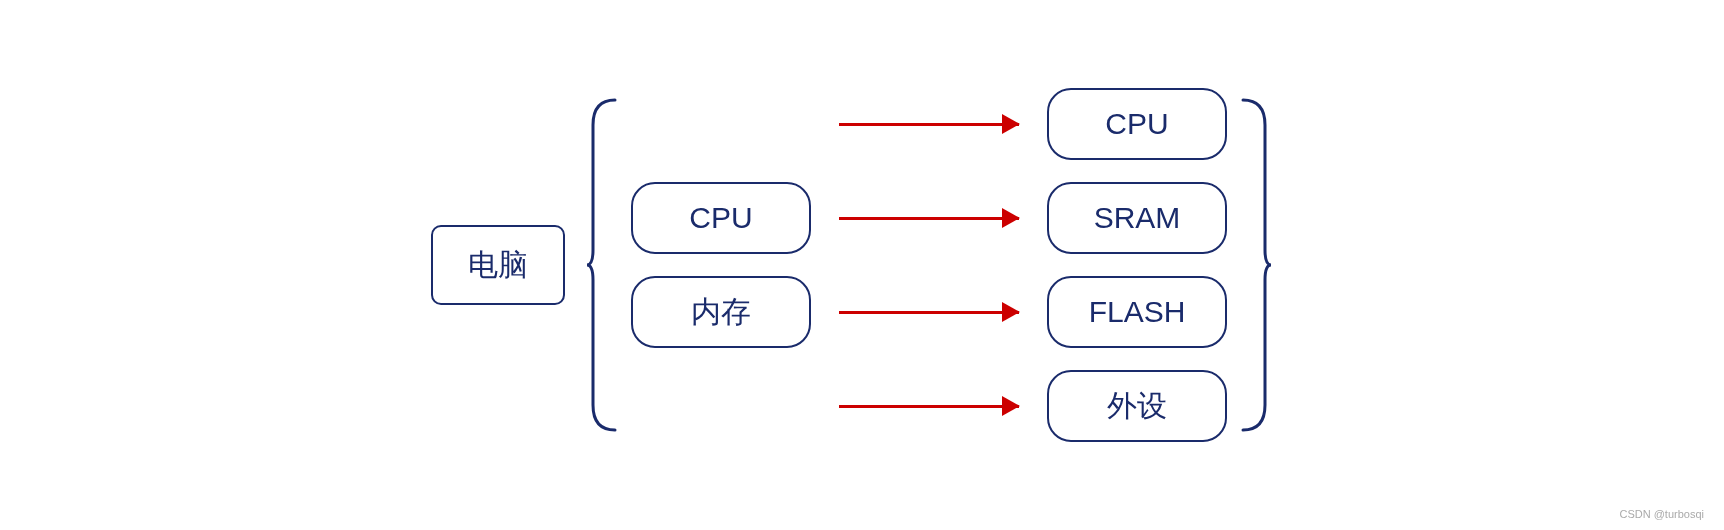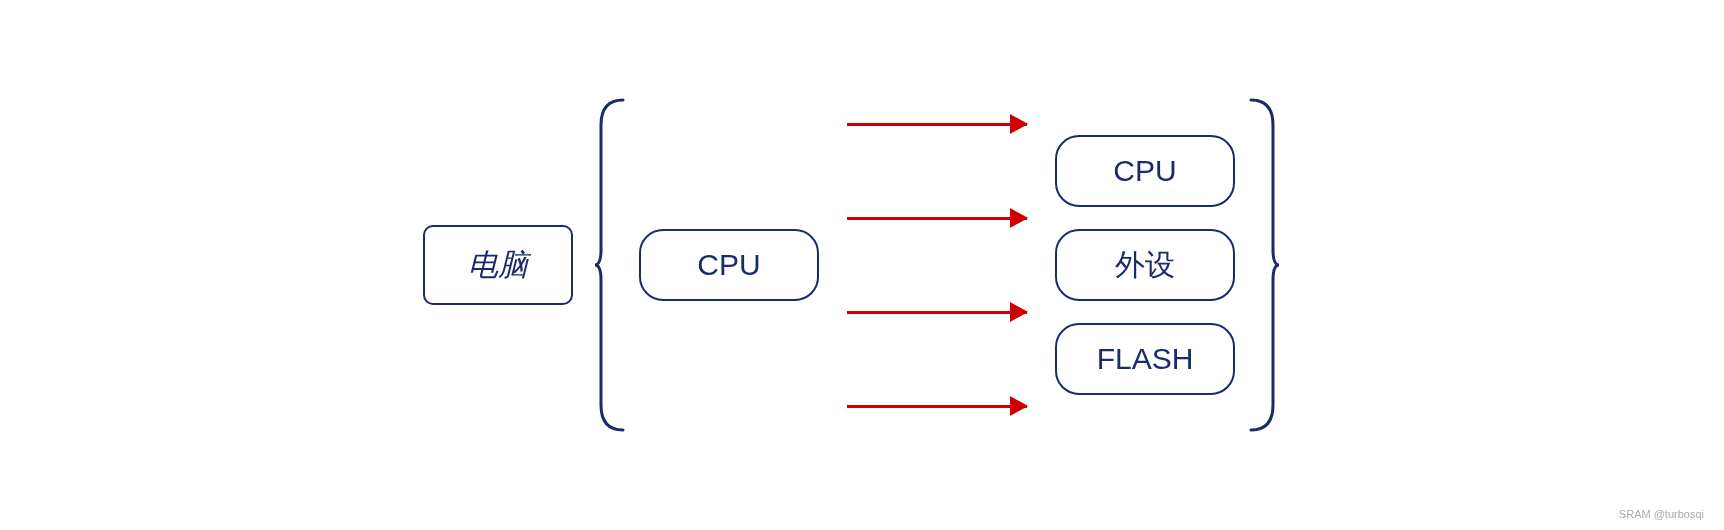--- a/index.html
+++ b/index.html
@@ -28,23 +28,22 @@
       display: flex;
       align-items: center;
       justify-content: center;
       font-size: 30px;
       font-weight: 500;
       color: #1a2b6b;
       background: #fff;
     }
 
     .box-single {
-      width: 150px;
+      width: 134px;
       height: 80px;
-      font-style: italic;
     }
 
     .box-item {
       width: 180px;
       height: 72px;
       font-size: 30px;
       border-radius: 24px;
     }
 
     
@@ -137,20 +136,23 @@
   <div class="brace-left">
     <svg class="brace" viewBox="0 0 36 340" fill="none" xmlns="http://www.w3.org/2000/svg">
       <path d="M30 5 Q8 5 8 30 L8 155 Q8 170 2 170 Q8 170 8 185 L8 310 Q8 335 30 335" stroke="#1a2b6b" stroke-width="3" fill="none" stroke-linecap="round"></path>
     </svg>
   </div>
 
   <div class="left-group">
     <div class="box box-item">
       <span>CPU</span>
     </div>
+    <div class="box box-item">
+      <span>内存</span>
+    </div>
   </div>
 
   <div class="arrows-col">
     <div class="arrow-row">
       <div class="arrow-line"></div>
     </div>
     <div class="arrow-row">
       <div class="arrow-line"></div>
     </div>
     <div class="arrow-row">
@@ -159,29 +161,32 @@
     <div class="arrow-row">
       <div class="arrow-line"></div>
     </div>
   </div>
 
   <div class="right-group">
     <div class="box box-item">
       <span>CPU</span>
     </div>
     <div class="box box-item">
-      <span>外设</span>
+      <span>SRAM</span>
     </div>
     <div class="box box-item">
       <span>FLASH</span>
+    </div>
+    <div class="box box-item">
+      <span>外设</span>
     </div>
   </div>
 
   <div class="brace-right">
     <svg class="brace" viewBox="0 0 36 340" fill="none" xmlns="http://www.w3.org/2000/svg">
       <path d="M6 5 Q28 5 28 30 L28 155 Q28 170 34 170 Q28 170 28 185 L28 310 Q28 335 6 335" stroke="#1a2b6b" stroke-width="3" fill="none" stroke-linecap="round"></path>
     </svg>
   </div>
 
 
 </div>
 
-<div class="watermark">SRAM @turbosqi</div>
+<div class="watermark">CSDN @turbosqi</div>
 
 </body></html>

